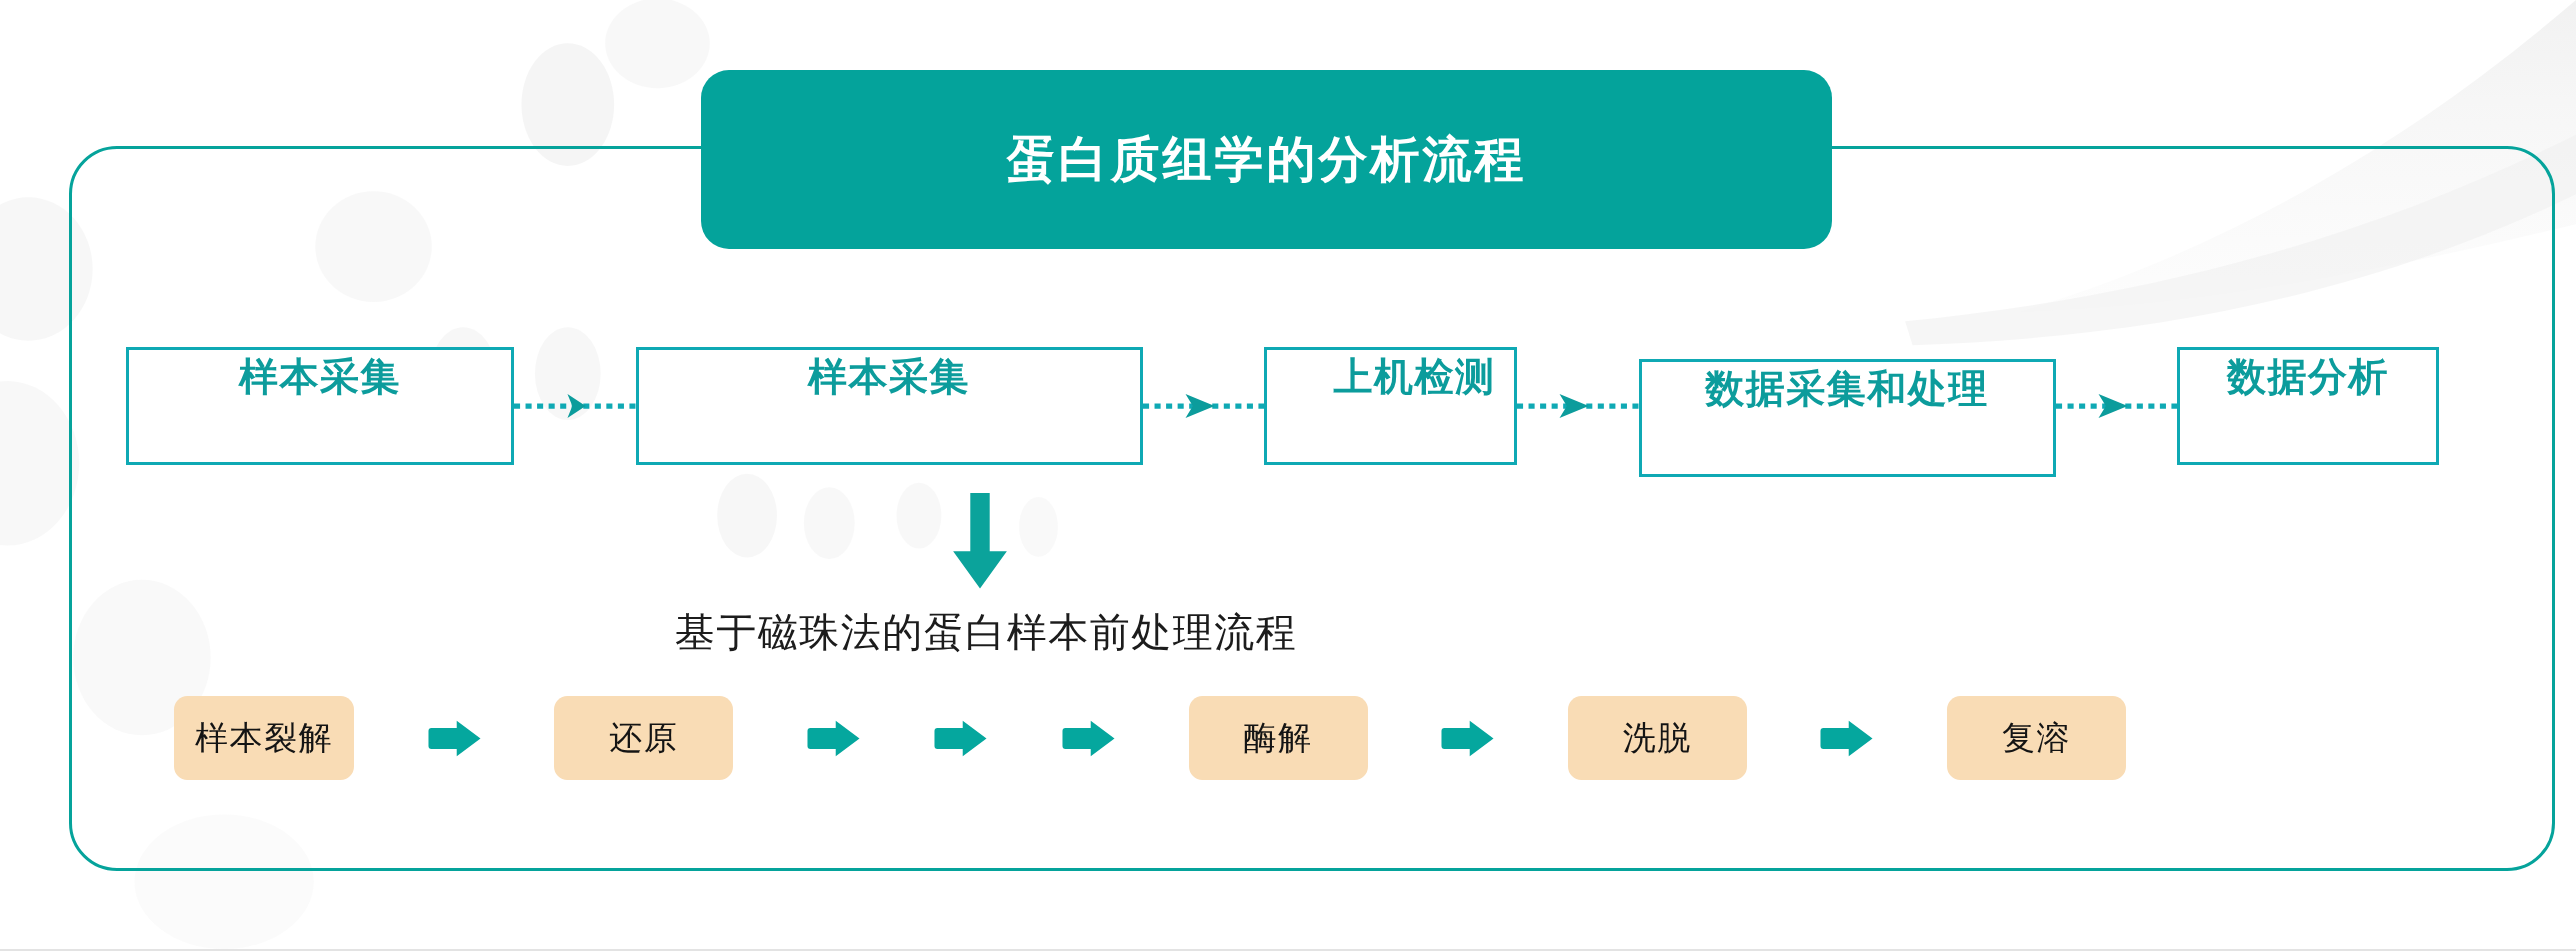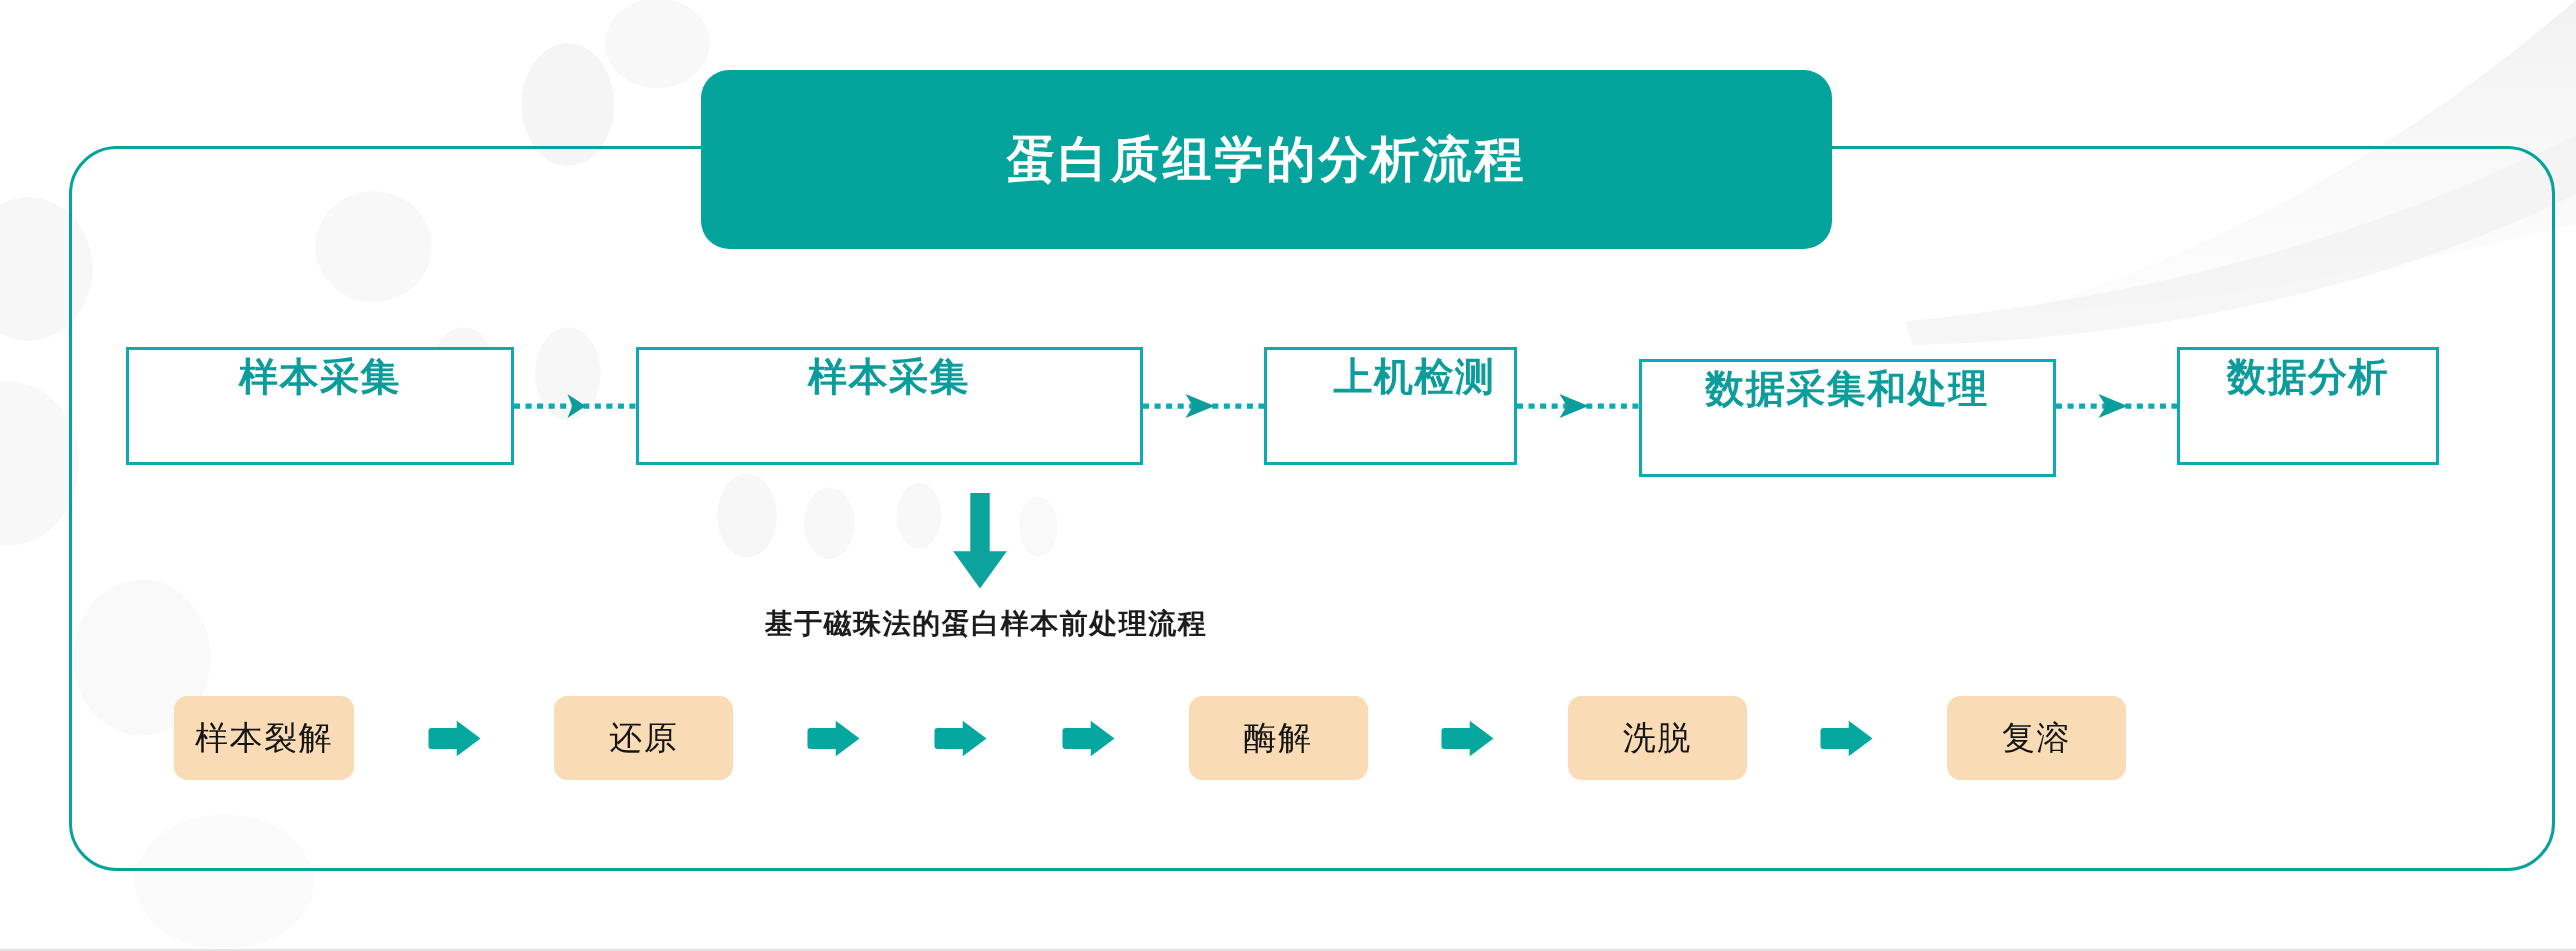--- a/index.html
+++ b/index.html
@@ -119,22 +119,22 @@
   .subtitle {
     position: absolute;
     left: 0;
     top: 605px;
     width: 1972px;
     text-align: center;
     z-index: 2;
   }
   .subtitle .subtitle-text {
     color: #1C1C1C;
-    font-size: 28px;
-    font-weight: bold;
+    font-size: 40px;
+    font-weight: normal;
     letter-spacing: 1.5px;
     white-space: nowrap;
   }
 
   
   .pill-row {
     position: absolute;
     left: 131px;
     top: 696px;
     width: 1952px;

